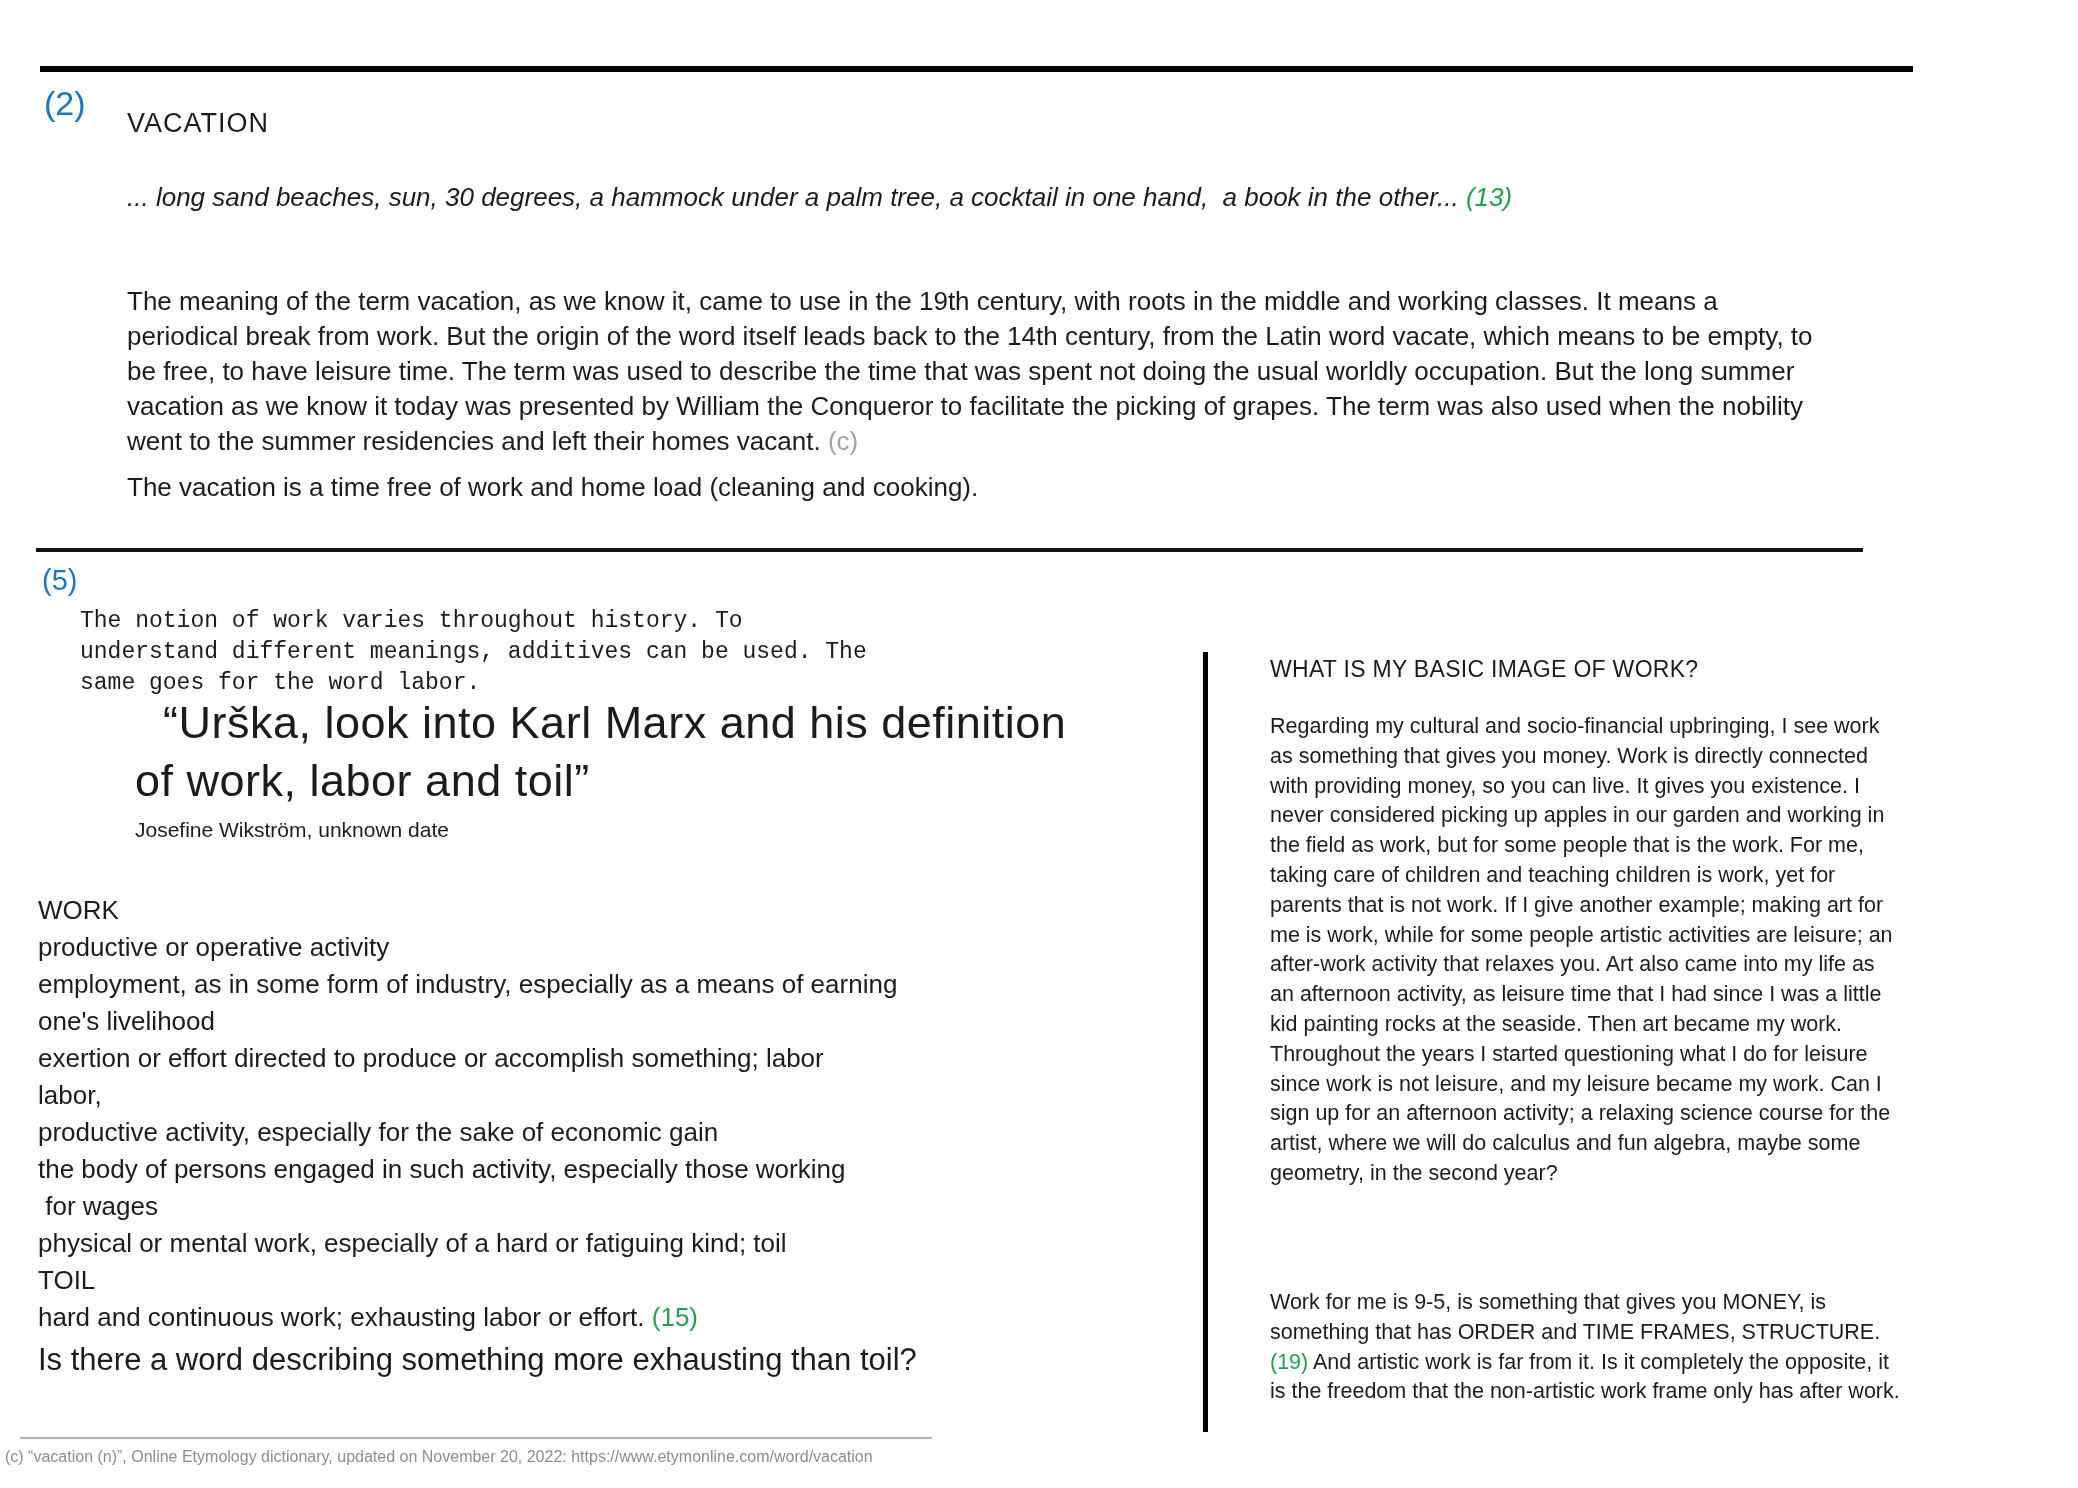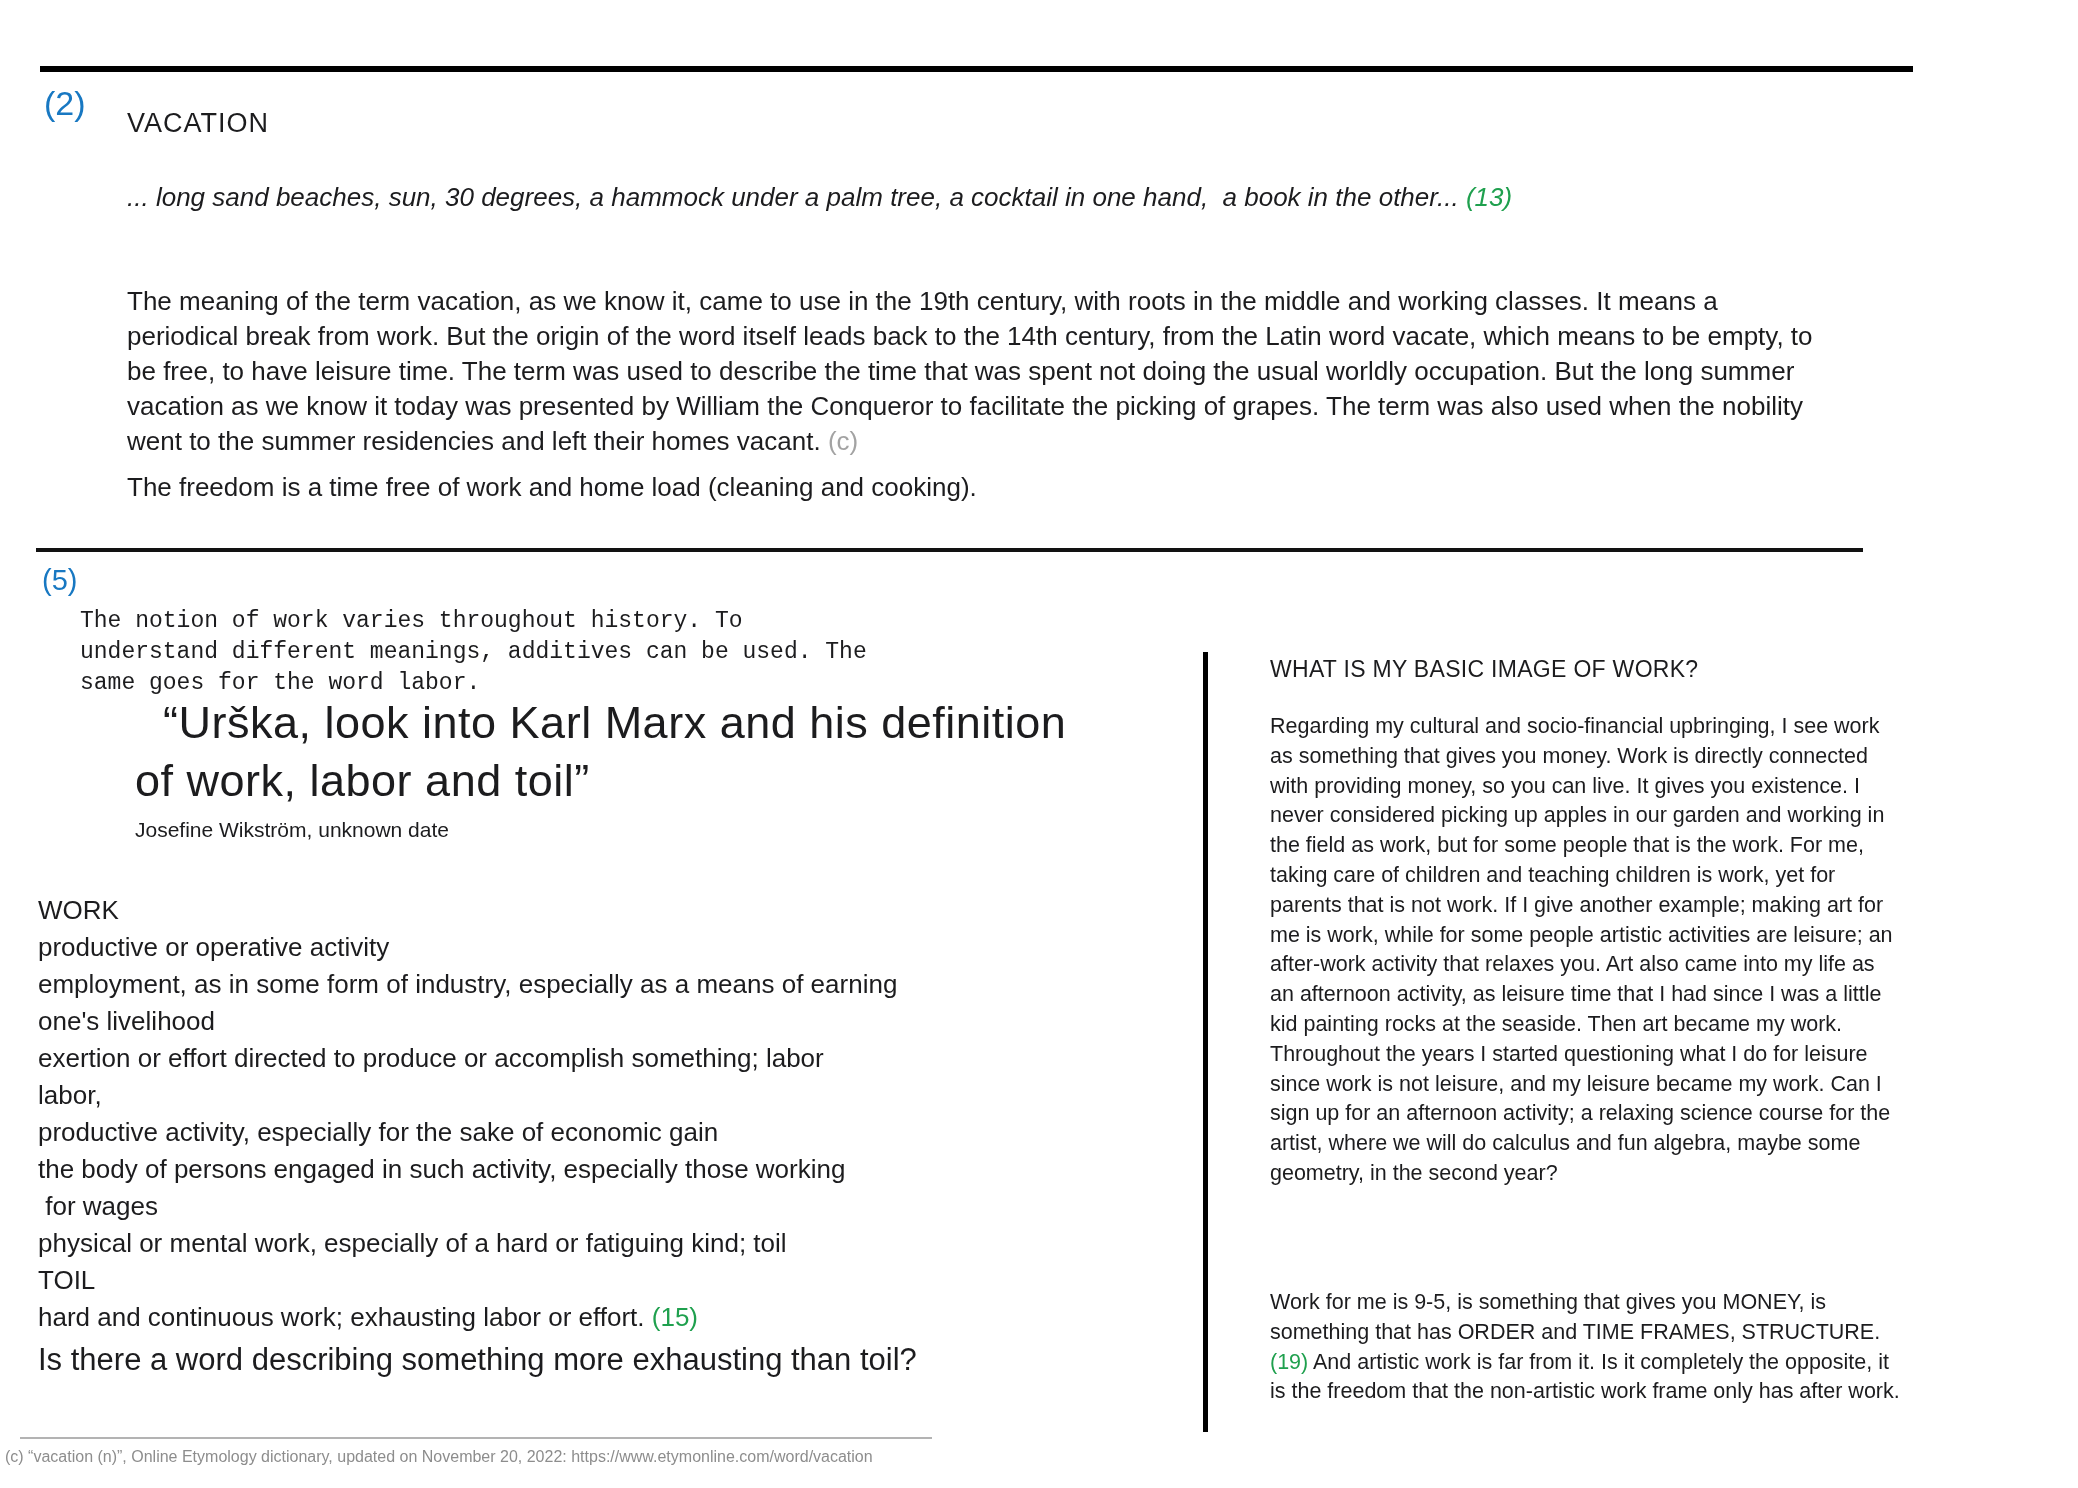--- a/index.html
+++ b/index.html
@@ -56,21 +56,21 @@
   <div class="abs rule-top"></div>
 
   <div class="abs sec-num num2">(2)</div>
 
   <div class="abs title-vacation">VACATION</div>
 
   <div class="abs teaser"><span>... long sand beaches, sun, 30 degrees, a hammock under a palm tree, a cocktail in one hand,  a book in the other... </span><span class="cite-green">(13)</span></div>
 
   <div class="abs body-para"><span>The meaning of the term vacation, as we know it, came to use in the 19th century, with roots in the middle and working classes. It means a periodical break from work. But the origin of the word itself leads back to the 14th century, from the Latin word vacate, which means to be empty, to be free, to have leisure time. The term was used to describe the time that was spent not doing the usual worldly occupation. But the long summer vacation as we know it today was presented by William the Conqueror to facilitate the picking of grapes. The term was also used when the nobility went to the summer residencies and left their homes vacant. </span><span class="cite-gray">(c)</span></div>
 
-  <div class="abs note-line">The freedom is a time free of work and home load (cleaning and cooking).</div>
+  <div class="abs note-line">The vacation is a time free of work and home load (cleaning and cooking).</div>
 
   <div class="abs rule-mid"></div>
 
   <div class="abs sec-num num5">(5)</div>
 
   <div class="abs intro">The notion of work varies throughout history. To understand different meanings, additives can be used. The same goes for the word labor.</div>
 
   <div class="abs quote">
       <div class="quote-line">“Urška, look into Karl Marx and his definition</div>
       <div class="quote-line">of work, labor and toil”</div>

